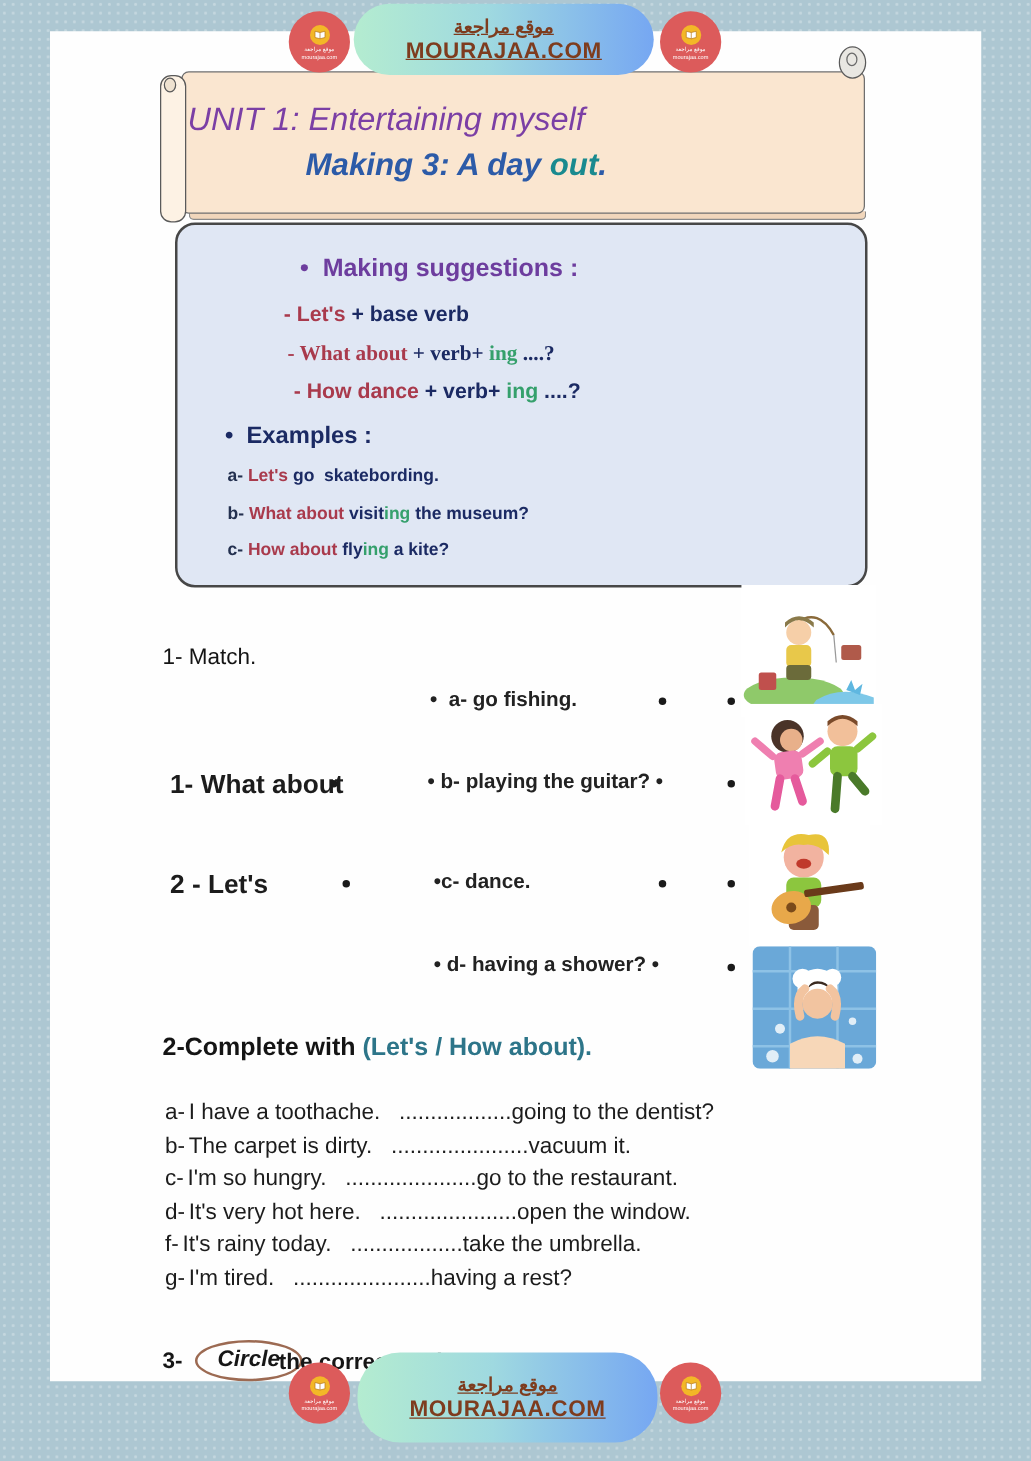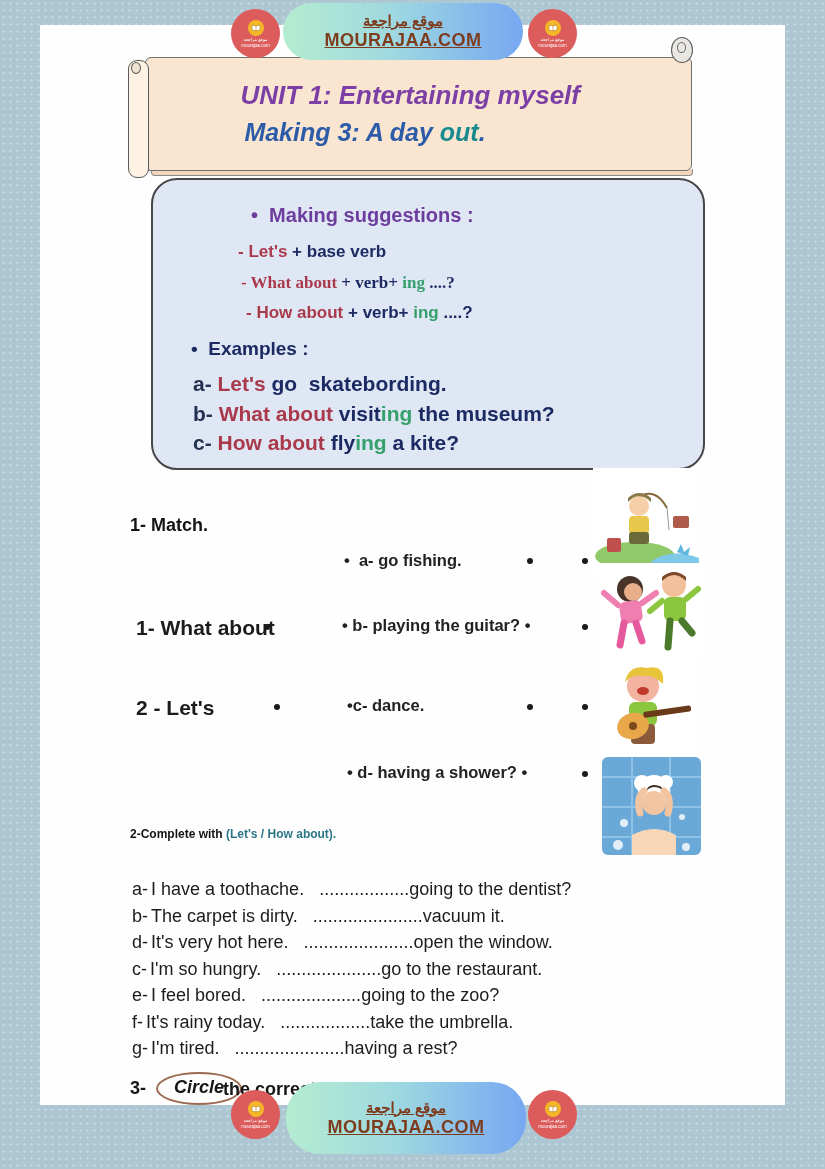--- a/index.html
+++ b/index.html
@@ -30,52 +30,52 @@
   
   .scroll-rod{position:absolute;left:128px;top:60px;width:19px;height:116px;background:#fdf2e4;
     border:1.5px solid #5a5a5a;border-radius:9px;z-index:3;}
   .scroll-rod .spiral{position:absolute;left:2px;top:1px;width:8px;height:10px;border:1.5px solid #5a5a5a;border-radius:50%;background:#efe2d0;}
   .scroll-curl{position:absolute;left:671px;top:37px;width:20px;height:24px;border:1.5px solid #5a5a5a;border-radius:50%;background:#e9e7e2;z-index:3;}
   .scroll-curl::after{content:"";position:absolute;left:5px;top:4px;width:7px;height:9px;border:1.2px solid #6a6a6a;border-radius:50%;}
   .title-band{position:absolute;left:145px;top:57px;width:545px;height:112px;background:#fae6d0;
     border:1.6px solid #6f6f6f;border-radius:6px;z-index:2;}
   .title-band-lip{position:absolute;left:151px;top:169px;width:540px;height:6px;background:#f1d6bb;
     border:1px solid #8a8a8a;border-top:none;border-radius:0 0 4px 4px;z-index:1;}
-  .title-l1{position:absolute;left:150px;top:80px;width:430px;text-align:right;
-    font-size:26px;font-weight:bold;font-style:italic;color:#7b3fa5;z-index:4;}
+  .title-l1{position:absolute;left:150px;top:80px;width:430px;text-align:left;
+    font-size:26px;font-weight:normal;font-style:italic;color:#7b3fa5;z-index:4;}
   .title-l2{position:absolute;left:150px;top:118px;width:430px;text-align:center;
     font-size:25px;font-weight:bold;font-style:italic;color:#2c5ba8;z-index:4;}
   .title-l2 .accent{color:#198a8f;}
 
   
-  .sbox{position:absolute;left:151px;top:178px;width:550px;height:288px;background:#e0e7f4;
-    border:2px solid #474747;border-radius:26px;z-index:2;}
+  .sbox{position:absolute;left:140px;top:178px;width:550px;height:288px;background:#e0e7f4;
+    border:2px solid #474747;border-radius:16px;z-index:2;}
   .sbox .line{position:absolute;white-space:pre;}
   .s-heading{left:98px;top:24px;font-size:20px;font-weight:bold;color:#6d3d9e;}
   .s-rule{font-size:17px;font-weight:bold;color:#1b2a63;}
   .s-lead{color:#a93a4c;}
   .s-ing{color:#35a06c;}
   .s-exh{left:38px;top:158px;font-size:19px;font-weight:bold;color:#1b2a63;}
-  .s-ex{font-size:21px;font-weight:bold;color:#1b2a63;}
+  .s-ex{font-size:14px;font-weight:bold;color:#1b2a63;}
   .s-letter{color:#23304f;}
 
   
   .practise{position:absolute;left:155px;top:485px;font-size:19px;font-weight:bold;font-style:italic;
     color:#2a7bc4;background:#d7eaf7;padding:1px 8px 2px 4px;z-index:2;}
   .practise .mark{font-style:normal;font-size:15px;color:#3a7abf;margin-right:6px;}
-  .h-black{position:absolute;font-weight:bold;color:#141414;z-index:2;}
+  .h-black{position:absolute;font-weight:normal;color:#141414;z-index:2;}
 
   
   .m-left{position:absolute;font-size:21px;font-weight:bold;color:#1c1c1c;z-index:2;white-space:pre;}
   .m-right{position:absolute;font-size:16.5px;font-weight:600;color:#222;z-index:2;white-space:pre;}
   .dot{position:absolute;width:6px;height:6px;border-radius:50%;background:#1a1a1a;z-index:2;}
   .pic{position:absolute;z-index:2;}
 
   
-  .c-heading{position:absolute;left:130px;top:827px;font-size:12px;font-weight:bold;color:#141414;z-index:2;}
+  .c-heading{position:absolute;left:130px;top:827px;font-size:20px;font-weight:bold;color:#141414;z-index:2;}
   .c-heading .accent{color:#2d7589;}
   .c-list{position:absolute;left:132px;top:876px;width:500px;z-index:2;}
   .c-item{font-size:18px;color:#1c1c1c;line-height:26.5px;white-space:pre;}
   .c-item .lt{margin-right:3px;}
 
   
   .circ-row{position:absolute;left:130px;top:1072px;z-index:2;font-size:18px;font-weight:bold;color:#161616;}
   .circ-num{position:absolute;left:0;top:6px;}
   .circ-word{position:absolute;left:26px;top:0;font-style:italic;border:2px solid #9c6a52;border-radius:50%;
     padding:3px 16px 5px 16px;}
@@ -122,21 +122,21 @@
     </div>
   <div class="scroll-curl"></div>
   <div class="title-l1">UNIT 1: Entertaining myself</div>
   <div class="title-l2"><span>Making 3: A day </span><span class="accent">out</span><span>.</span></div>
 
   <div class="sbox">
     <div class="line s-heading">•  Making suggestions :</div>
 
     <div class="line s-rule" style="left:85px;top:62px;"><span class="s-lead">- Let's</span><span> + base verb</span></div>
     <div class="line s-rule" style="left:88px;top:93px;font-family:Liberation Serif, serif;"><span class="s-lead">- What about</span><span> + verb+ </span><span class="s-ing">ing</span><span> ....?</span></div>
-    <div class="line s-rule" style="left:93px;top:123px;"><span class="s-lead">- How about</span><span> + verb+ </span><span class="s-ing">ing</span><span> ....?</span></div>
+    <div class="line s-rule" style="left:93px;top:123px;"><span class="s-lead">- How dance</span><span> + verb+ </span><span class="s-ing">ing</span><span> ....?</span></div>
 
     <div class="line s-exh">•  Examples :</div>
 
     <div class="line s-ex" style="left:40px;top:192px;"><span class="s-letter">a- </span><span class="s-lead">Let's</span><span> go  skatebording.</span></div>
     <div class="line s-ex" style="left:40px;top:222px;"><span class="s-letter">b- </span><span class="s-lead">What about</span><span> visit</span><span class="s-ing">ing</span><span> the museum?</span></div>
     <div class="line s-ex" style="left:40px;top:251px;"><span class="s-letter">c- </span><span class="s-lead">How about</span><span> fly</span><span class="s-ing">ing</span><span> a kite?</span></div>
   </div>
 
   <div class="h-black" style="left:130px;top:515px;font-size:18px;">1- Match.</div>
 
@@ -214,23 +214,22 @@
     <circle cx="80" cy="60" r="3" fill="#ffffff" opacity=".8"></circle>
     <circle cx="16" cy="88" r="5" fill="#ffffff" opacity=".8"></circle>
     <circle cx="84" cy="90" r="4" fill="#ffffff" opacity=".8"></circle>
   </svg>
 
   <div class="c-heading"><span>2-Complete with </span><span class="accent">(Let's / How about).</span></div>
 
   <div class="c-list">
     <div class="c-item"><span class="lt">a-</span><span>I have a toothache.</span><span>   </span><span>..................</span><span>going to the dentist?</span></div>
     <div class="c-item"><span class="lt">b-</span><span>The carpet is dirty.</span><span>   </span><span>......................</span><span>vacuum it.</span></div>
+    <div class="c-item"><span class="lt">c-</span><span>I'm so hungry.</span><span>   </span><span>.....................</span><span>go to the restaurant.</span></div>
     <div class="c-item"><span class="lt">d-</span><span>It's very hot here.</span><span>   </span><span>......................</span><span>open the window.</span></div>
-    <div class="c-item"><span class="lt">c-</span><span>I'm so hungry.</span><span>   </span><span>.....................</span><span>go to the restaurant.</span></div>
-    <div class="c-item"><span class="lt">e-</span><span>I feel bored.</span><span>   </span><span>....................</span><span>going to the zoo?</span></div>
     <div class="c-item"><span class="lt">f-</span><span>It's rainy today.</span><span>   </span><span>..................</span><span>take the umbrella.</span></div>
     <div class="c-item"><span class="lt">g-</span><span>I'm tired.</span><span>   </span><span>......................</span><span>having a rest?</span></div>
   </div>
 
   <div class="circ-row">
     <span class="circ-num">3-</span>
     <span class="circ-word">Circle</span>
     <span class="circ-rest">the correct option</span>
   </div>
 

